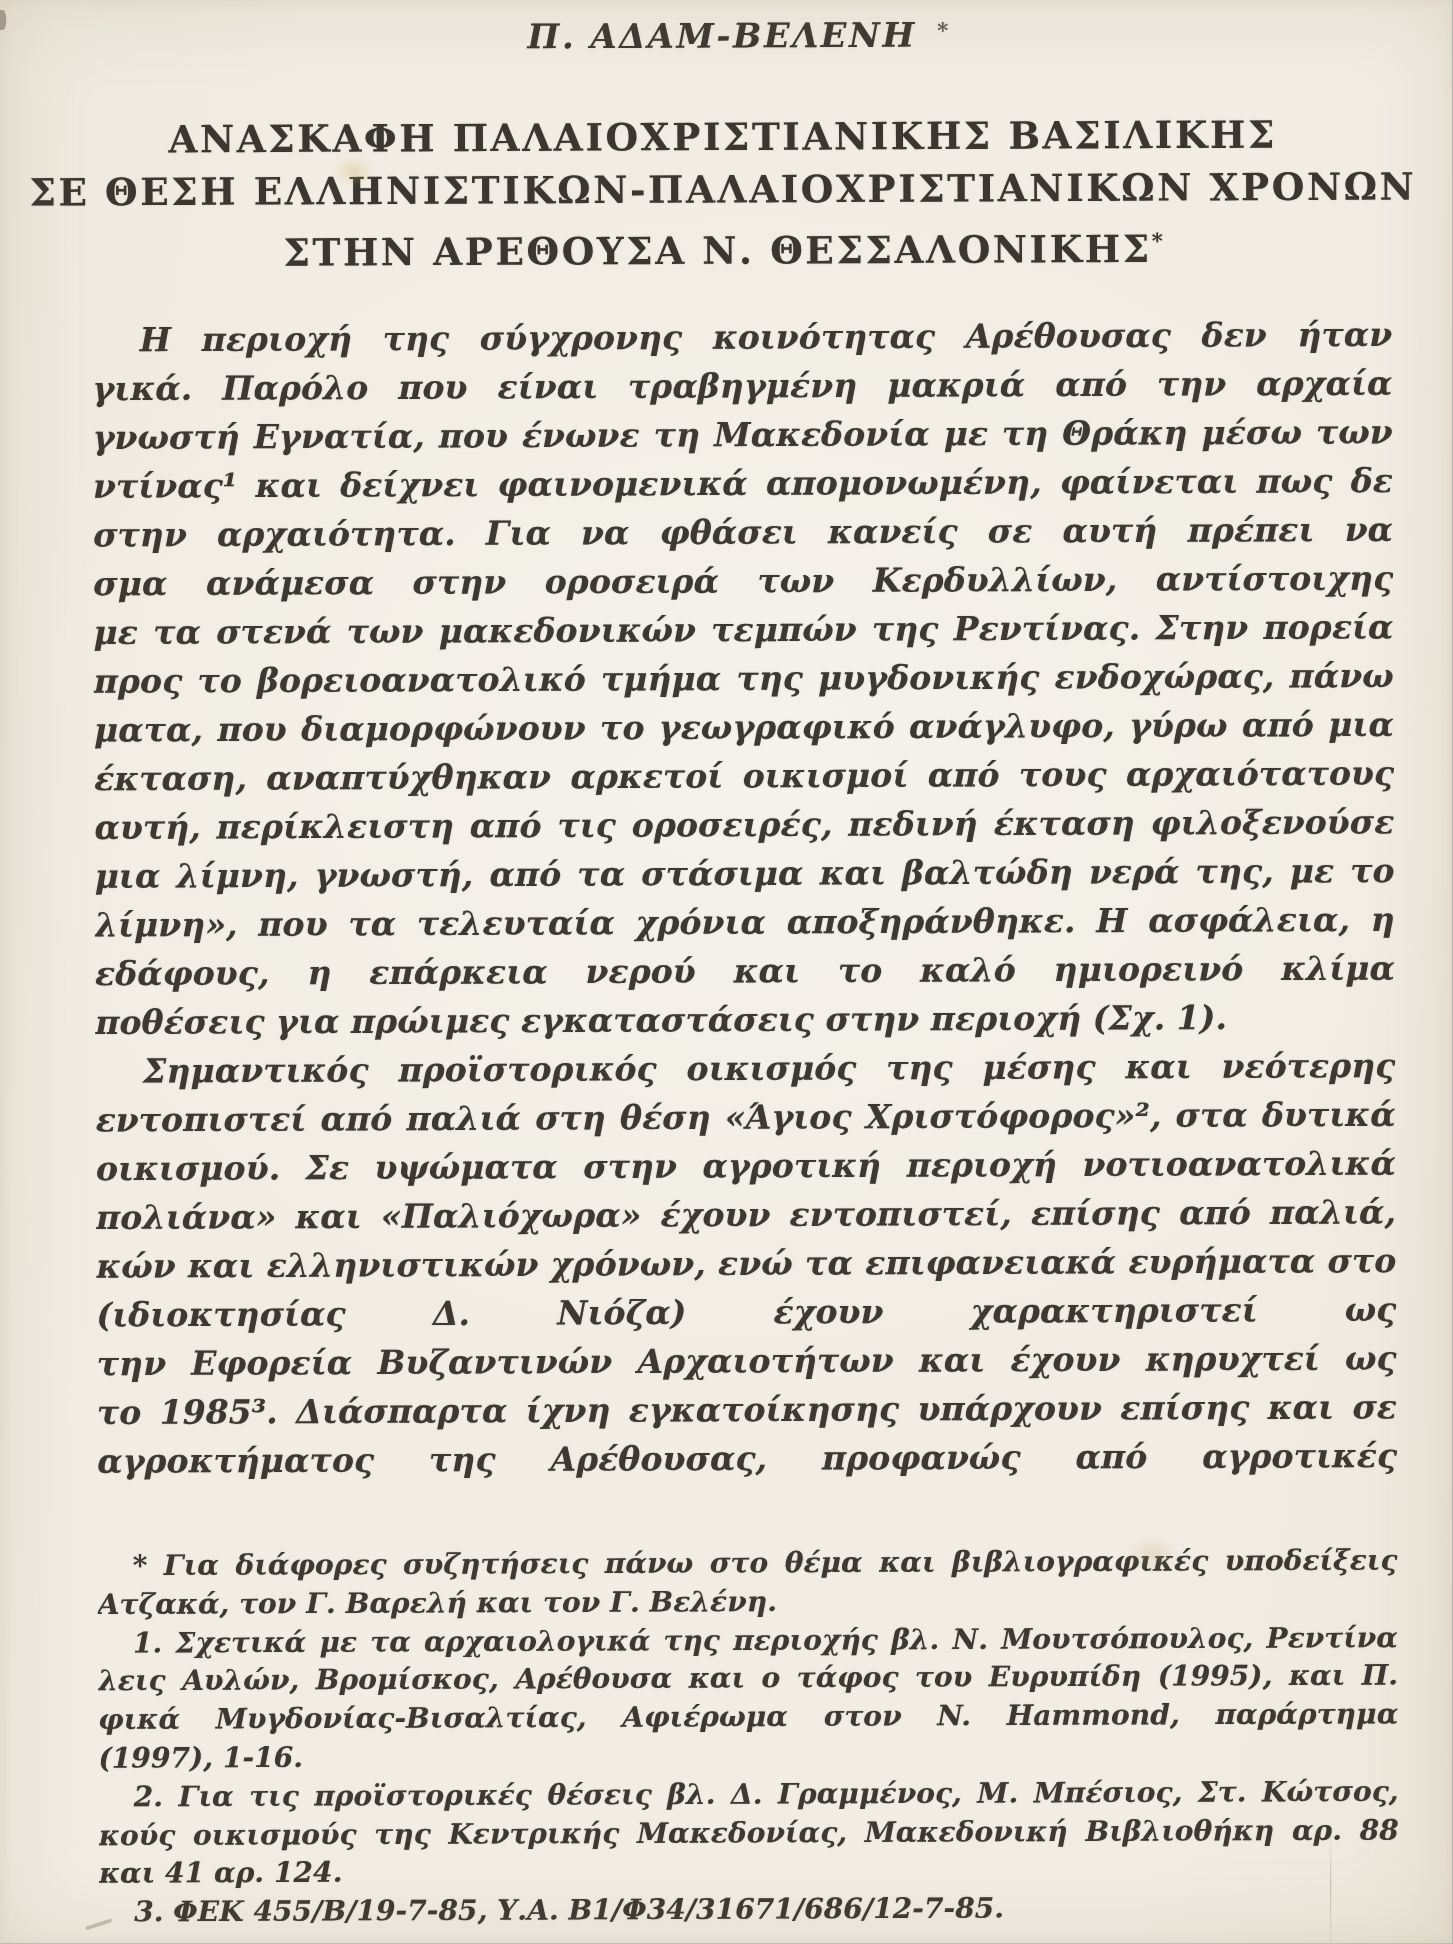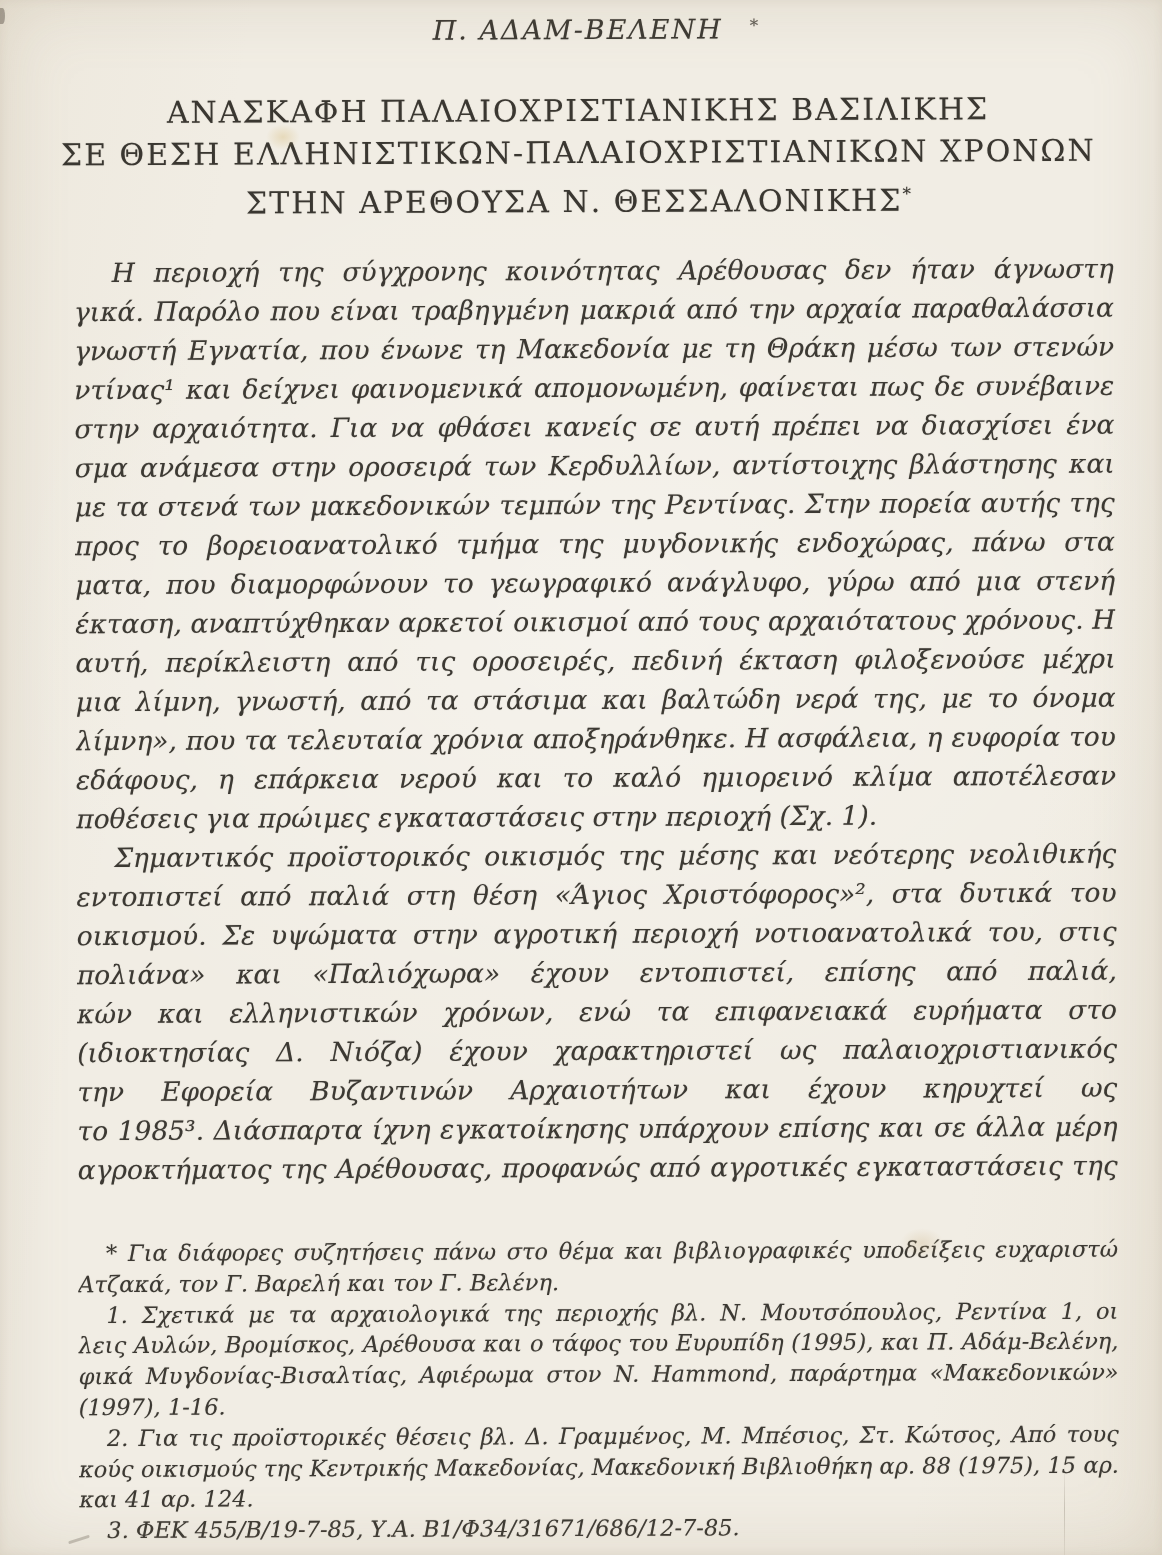--- a/index.html
+++ b/index.html
@@ -10,20 +10,21 @@
   .page{
     position:relative;
     width:1162px;height:1555px;
     background:
       radial-gradient(ellipse 900px 700px at 52% 40%, rgba(255,255,255,.30), rgba(255,255,255,0) 70%),
       linear-gradient(100deg, rgba(205,190,160,.10), rgba(255,255,255,0) 18%, rgba(255,255,255,0) 82%, rgba(205,190,160,.12)),
       var(--paper);
     overflow:hidden;
     font-family:"DejaVu Serif","Liberation Serif",serif;
     color:var(--ink);
+    font-weight:bold;
   }
   .vignette{
     position:absolute;inset:0;pointer-events:none;
     box-shadow:inset 0 0 70px rgba(150,130,95,.20), inset 0 0 10px rgba(150,130,95,.10);
   }
   .content{
     position:absolute;inset:0;
     transform:rotate(-0.25deg);
     transform-origin:50% 50%;
     text-shadow:0 0 1px rgba(60,56,48,.38);

